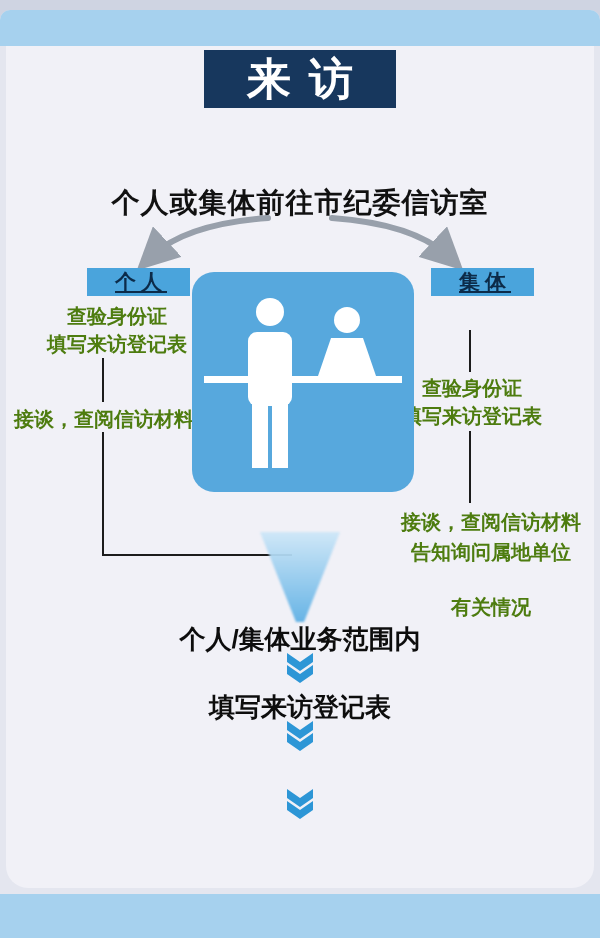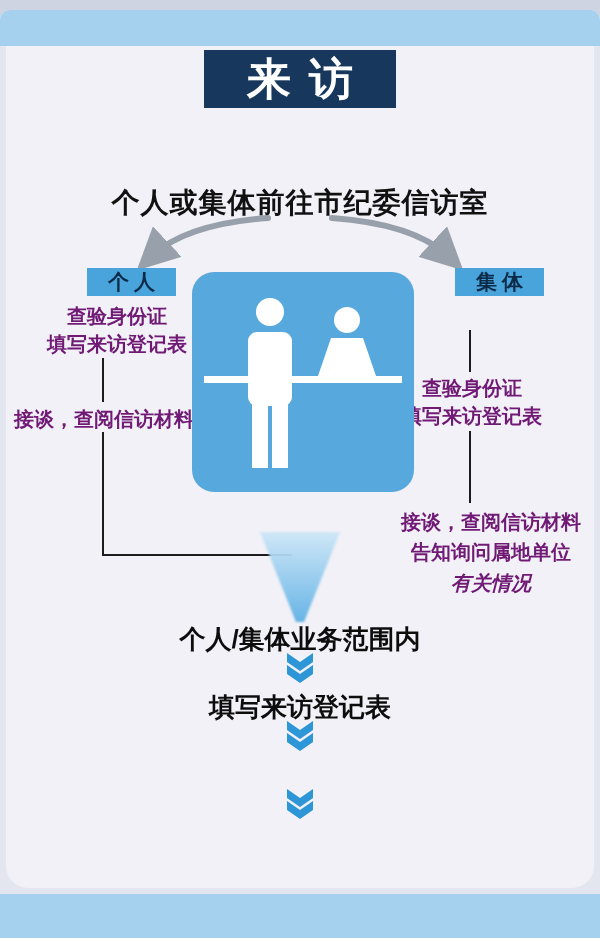--- a/index.html
+++ b/index.html
@@ -12,37 +12,37 @@
   .top-bar { position:absolute; left:0; top:0; width:100%; height:36px; background:#a6d1ee; }
   .bottom-bar { position:absolute; left:0; bottom:0; width:100%; height:54px; background:#a6d1ee; }
   .title-box { position:absolute; left:50%; top:40px; transform:translateX(-50%);
                width:192px; height:58px; background:#17375d; color:#ffffff;
                display:flex; align-items:center; justify-content:center;
                font-family:"DejaVu Serif","Liberation Serif",serif;
                font-size:44px; font-weight:700; letter-spacing:18px; padding-left:18px; }
   .heading { position:absolute; top:174px; left:0; width:100%; text-align:center;
              font-size:28px; font-weight:800; color:#111; letter-spacing:1px; }
   .split-arrows { position:absolute; left:0; top:198px; width:600px; height:72px; }
-  .branch-label { position:absolute; width:89px; height:28px; background:#4aa4dc;
+  .branch-label { position:absolute; width:103px; height:28px; background:#4aa4dc;
                   color:#0c2b49; font-size:21px; font-weight:700;
                   display:flex; align-items:center; justify-content:center;
-                  letter-spacing:5px; padding-left:5px; }
+                  letter-spacing:5px; padding-left:5px;text-decoration:underline; }
   .label-left  { left:87px;  top:258px; }
-  .label-right { left:455px; top:258px; }
-  .txt { position:absolute; font-size:20px; font-weight:700; color:#701a75;
+  .label-right { left:431px; top:258px; }
+  .txt { position:absolute; font-size:20px; font-weight:700; color:#4d7c0f;
          white-space:nowrap; transform:translateX(-50%); }
   .l-step1 { left:117px; top:293px; }
   .l-step2 { left:117px; top:321px; }
   .l-step3 { left:104px; top:396px; }
   .r-step1 { left:472px; top:293px; }
   .r-step2 { left:472px; top:365px; }
   .r-step3 { left:472px; top:393px; }
   .r-step4 { left:491px; top:499px; }
   .r-step5 { left:491px; top:529px; }
-  .r-step6 { left:491px; top:560px;font-style:italic; }
+  .r-step6 { left:491px; top:584px; }
   .line { position:absolute; background:#1c1c1c; }
   .lv1 { left:102px; top:348px; width:2px; height:44px; }
   .lv2 { left:102px; top:422px; width:2px; height:122px; }
   .lh  { left:102px; top:544px; width:190px; height:2px; }
   .rv1 { left:469px; top:320px; width:2px; height:42px; }
   .rv2 { left:469px; top:421px; width:2px; height:72px; }
   .illustration { position:absolute; left:192px; top:262px; width:222px; height:220px;
                   background:#57a8dd; border-radius:22px; overflow:hidden; }
   .funnel { position:absolute; left:252px; top:520px; filter:blur(1px); }
   .flow-txt { position:absolute; transform:translateX(-50%); left:300px;

